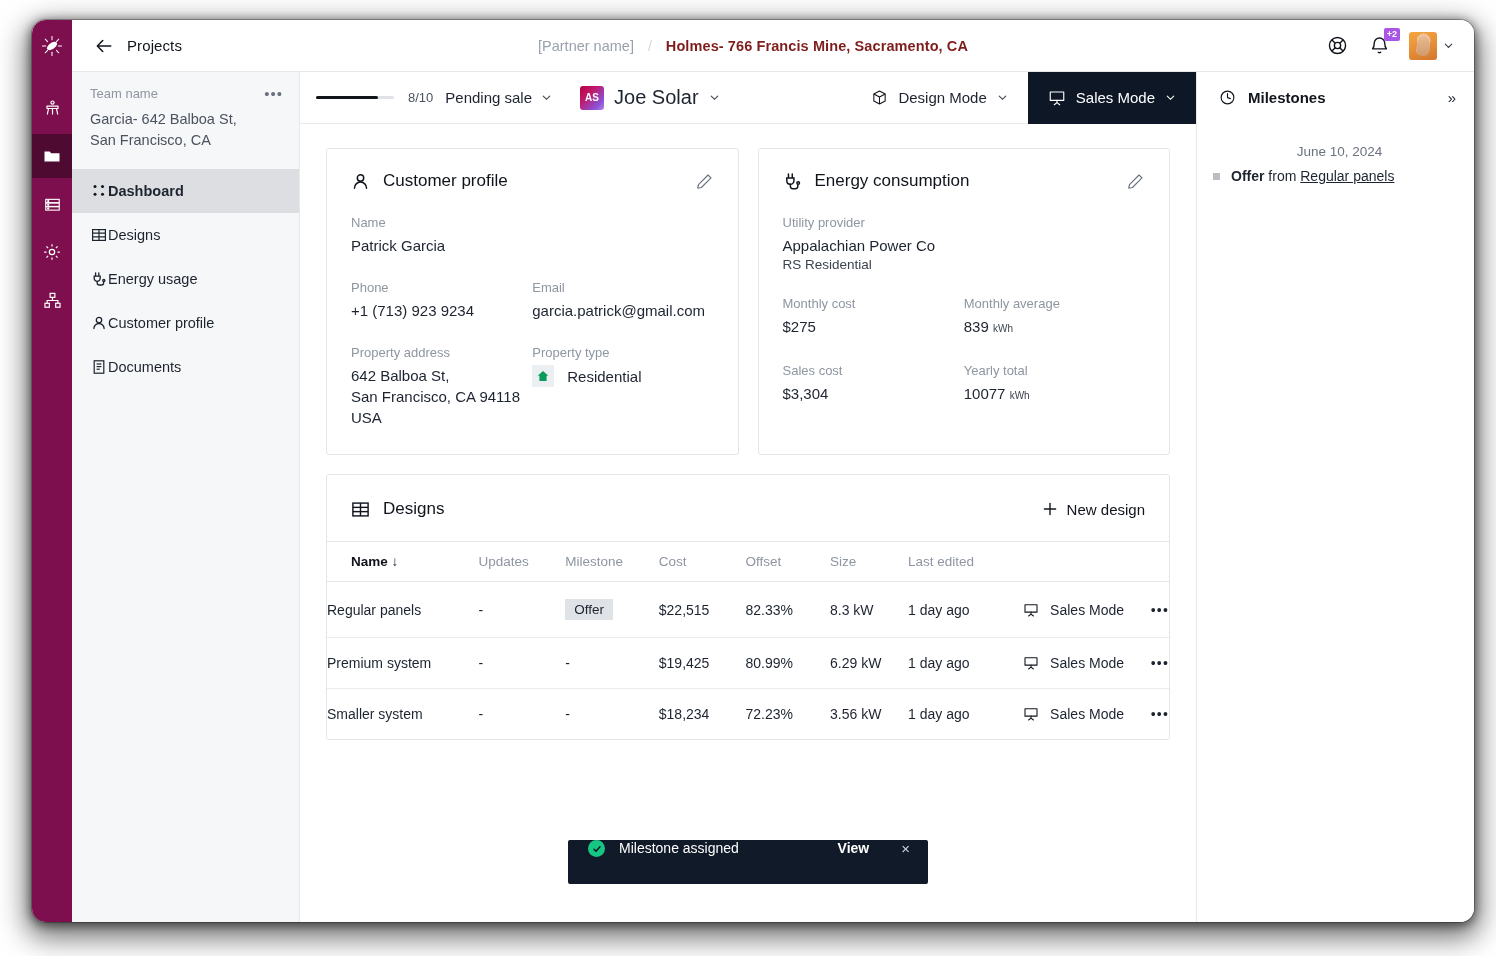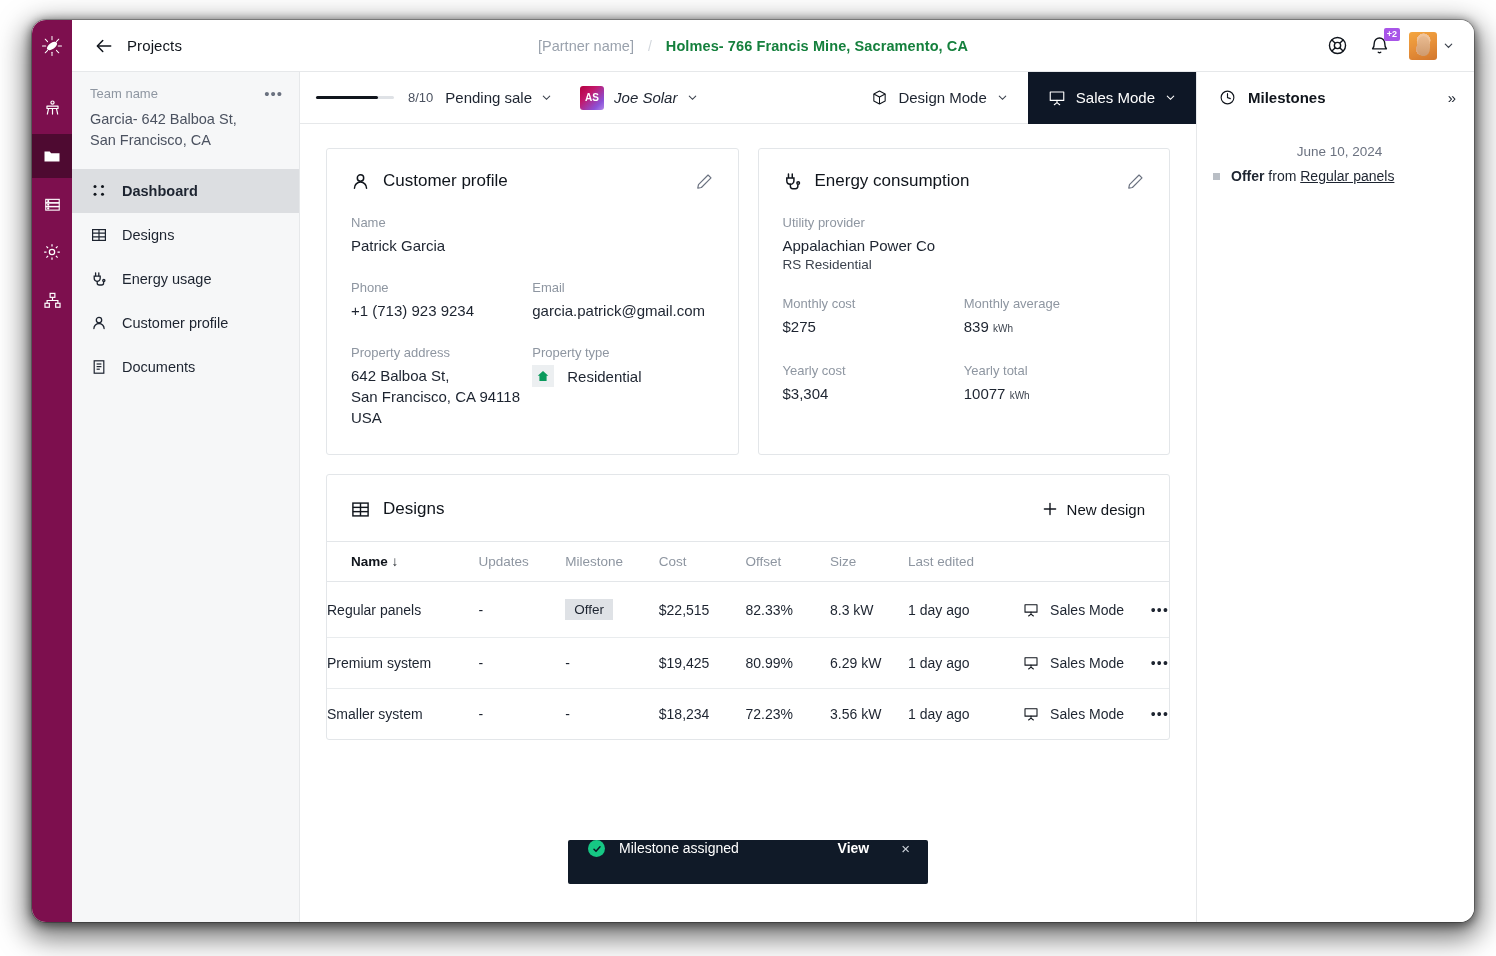--- a/index.html
+++ b/index.html
@@ -50,21 +50,21 @@
     font-size: 15px; color: #10151c; font-weight: 500; letter-spacing: .1px;
   }
   .breadcrumb {
     position:absolute; left:0; right:0;
     display:flex; align-items:center; justify-content:center; gap:14px;
     pointer-events:none;
   }
   .breadcrumb > * { pointer-events: auto; }
   .bc-partner { font-size: 14.5px; color: #9aa2ad; }
   .bc-sep { font-size: 14px; color: #d2d7dd; }
-  .bc-title { font-size: 14.5px; color: #15803d; font-weight: 600; letter-spacing:.1px;}
+  .bc-title { font-size: 14.5px; color: #7f1d1d; font-weight: 600; letter-spacing:.1px;}
   .topbar-right {
     margin-left: auto;
     display: flex; align-items: center; gap: 18px;
     padding-right: 20px;
   }
   .icon-btn { width: 24px; height: 24px; display:flex; align-items:center; justify-content:center; position:relative; cursor:pointer;}
   .badge {
     position:absolute; top:-6px; right:-9px;
     background:#a855e8; color:#fff;
     font-size:9px; font-weight:700;
@@ -109,21 +109,21 @@
     border-right: 1px solid #e6e8ea;
     display:flex; flex-direction:column;
   }
   .sb-head { padding: 14px 16px 16px 18px; }
   .sb-head-row { display:flex; align-items:center; justify-content:space-between; }
   .sb-team { font-size: 13px; color: #8e96a1; }
   .sb-dots { font-size: 15px; color:#6b7280; letter-spacing:1px; cursor:pointer; line-height:1;}
   .sb-proj { margin-top: 8px; font-size: 14.5px; color:#4b5260; line-height: 21px; }
   .sb-nav { padding-top: 2px; }
   .sb-item {
-    height: 44px; display:flex; align-items:center; gap: 14px;
+    height: 44px; display:flex; align-items:center; 
     padding-left: 18px; cursor:pointer; font-size:14.5px; color:#1d2430;
   }
   .sb-item.active { background:#dcdee1; font-weight:700; }
   .sb-ico { width:18px; height:18px; display:flex; align-items:center; justify-content:center;}
 
   
   .main { flex: 1 1 auto; display:flex; flex-direction:column; min-width:0; background:#f9a8d4; position:relative;}
   .modebar {
     height: 52px; flex:0 0 52px;
     display:flex; align-items:center;
@@ -136,21 +136,21 @@
   .progress-text { font-size:13px; color:#4b5260;}
   .pill-sel { display:flex; align-items:center; gap:9px; font-size:15px; color:#1d2430; cursor:pointer; margin-left:12px;}
   .caret { width:11px; height:11px; display:block;}
   .as-avatar {
     width:24px; height:24px; border-radius:3px;
     background: linear-gradient(135deg,#b4003f 0%, #c2186b 35%, #8b52d8 78%, #b488e8 100%);
     color:#fff; font-size:10px; font-weight:700;
     display:flex; align-items:center; justify-content:center;
   }
   .owner-sel { display:flex; align-items:center; gap:10px; margin-left:28px; cursor:pointer;}
-  .owner-name { font-size:15px; color:#1d2430;font-style:italic;}
+  .owner-name { font-size:20px; color:#1d2430;}
   .mode-right { margin-left:auto; display:flex; align-items:stretch; height:52px;}
   .mode-btn {
     display:flex; align-items:center; gap:10px;
     padding: 0 20px; font-size:15px; cursor:pointer;
     color:#1d2430;
   }
   .mode-btn.dark { background:#0e1726; color:#ffffff; }
 
   .canvas { flex:1 1 auto; overflow:hidden; position:relative; background:#fff; padding: 24px 26px; }
 
@@ -539,21 +539,21 @@
                 <div class="fld-label">Monthly average</div>
                 <div class="fld-value">
                   <span>839</span>
                   <span class="unit">kWh</span>
                 </div>
               </div>
             </div>
 
             <div class="fld-block two-col">
               <div>
-                <div class="fld-label">Yearly cost</div>
+                <div class="fld-label">Sales cost</div>
                 <div class="fld-value">$3,304</div>
               </div>
               <div>
                 <div class="fld-label">Yearly total</div>
                 <div class="fld-value">
                   <span>10077</span>
                   <span class="unit">kWh</span>
                 </div>
               </div>
             </div>

